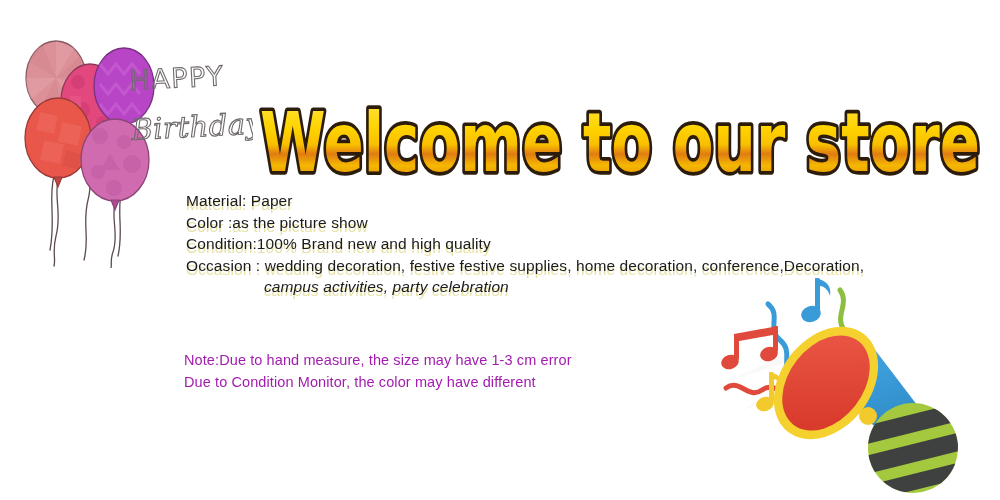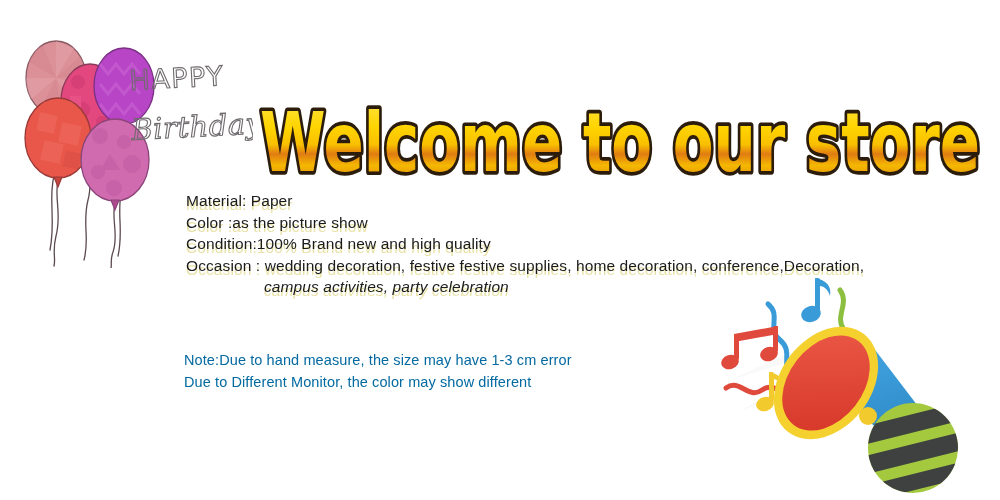--- a/index.html
+++ b/index.html
@@ -86,21 +86,21 @@
   
   #note-block {
     position: absolute;
     left: 184px;
     top: 349px;
     width: 600px;
   }
   .note-line {
     font-size: 14.5px;
     line-height: 22px;
-    color: #0369a1;
+    color: #a21caf;
     white-space: nowrap;
     letter-spacing: 0.1px;
   }
 
   
   #party-popper-art {
     position: absolute;
     left: 716px;
     top: 276px;
     width: 284px;
@@ -245,21 +245,21 @@
       <span class="fg">Occasion :  wedding decoration, festive festive supplies, home decoration, conference,Decoration,</span>
     </div>
     <div class="spec-line indented">
       <span class="ghost">campus activities, party celebration</span>
       <span class="fg">campus activities, party celebration</span>
     </div>
   </div>
 
   <div id="note-block">
     <div class="note-line">Note:Due to hand measure, the size may have 1-3 cm error</div>
-    <div class="note-line">Due to Different Monitor, the color may show different</div>
+    <div class="note-line">Due to Condition Monitor, the color may have different</div>
   </div>
 
   <div id="party-popper-art">
     <svg viewBox="0 0 284 224" width="284" height="224" xmlns="http://www.w3.org/2000/svg">
       <defs>
         <linearGradient id="coneGrad" x1="0" y1="0" x2="0.4" y2="1">
           <stop offset="0%" stop-color="#4cacdf"></stop>
           <stop offset="55%" stop-color="#3a9bd9"></stop>
           <stop offset="100%" stop-color="#2f8ac4"></stop>
         </linearGradient>

